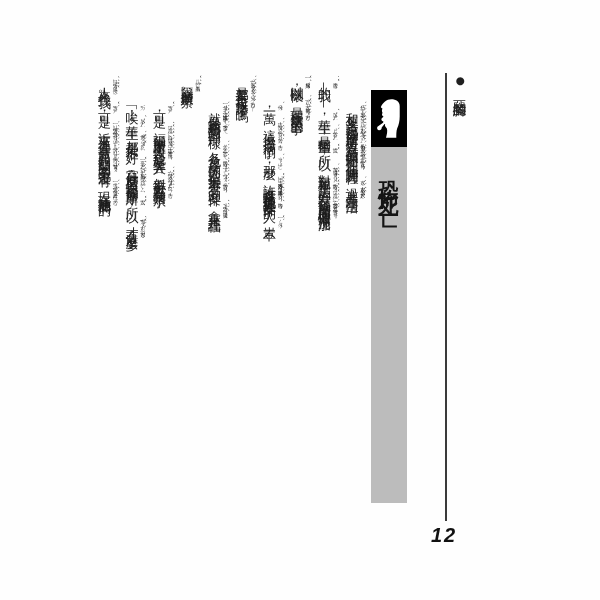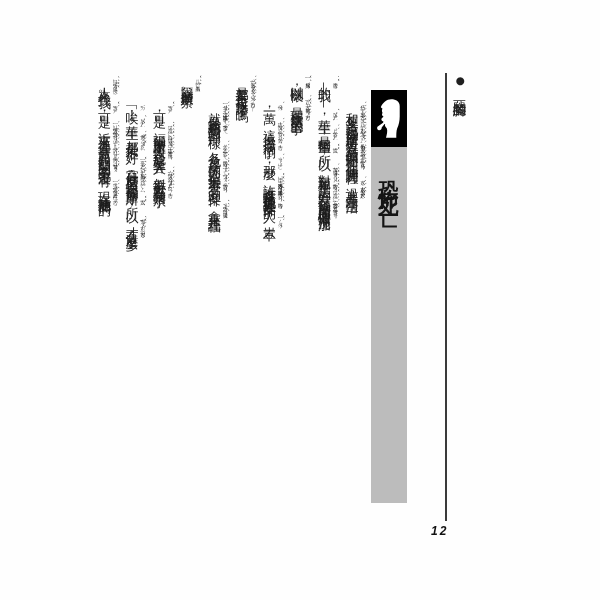--- a/index.html
+++ b/index.html
@@ -43,21 +43,21 @@
     font-size:13px;color:#1b1b1b;
   }
   .col{line-height:24px;white-space:nowrap;margin:0;}
   .col.indent{text-indent:26px;}
   .vtext ruby{ruby-position:over;}
   .vtext rt{font-size:6.5px;color:#2e2e2e;letter-spacing:0;font-weight:normal;}
   
   .page-number{
     position:absolute;left:431px;top:524px;
     font-family:"Liberation Sans","DejaVu Sans",sans-serif;
-    font-style:italic;font-weight:bold;font-size:12px;letter-spacing:2px;color:#111;
+    font-style:italic;font-weight:bold;font-size:20px;letter-spacing:2px;color:#111;
   }
 </style>
 </head>
 <body>
 
 <div class="page">
 
   <div class="rule"></div>
 
   <div class="page-header">

